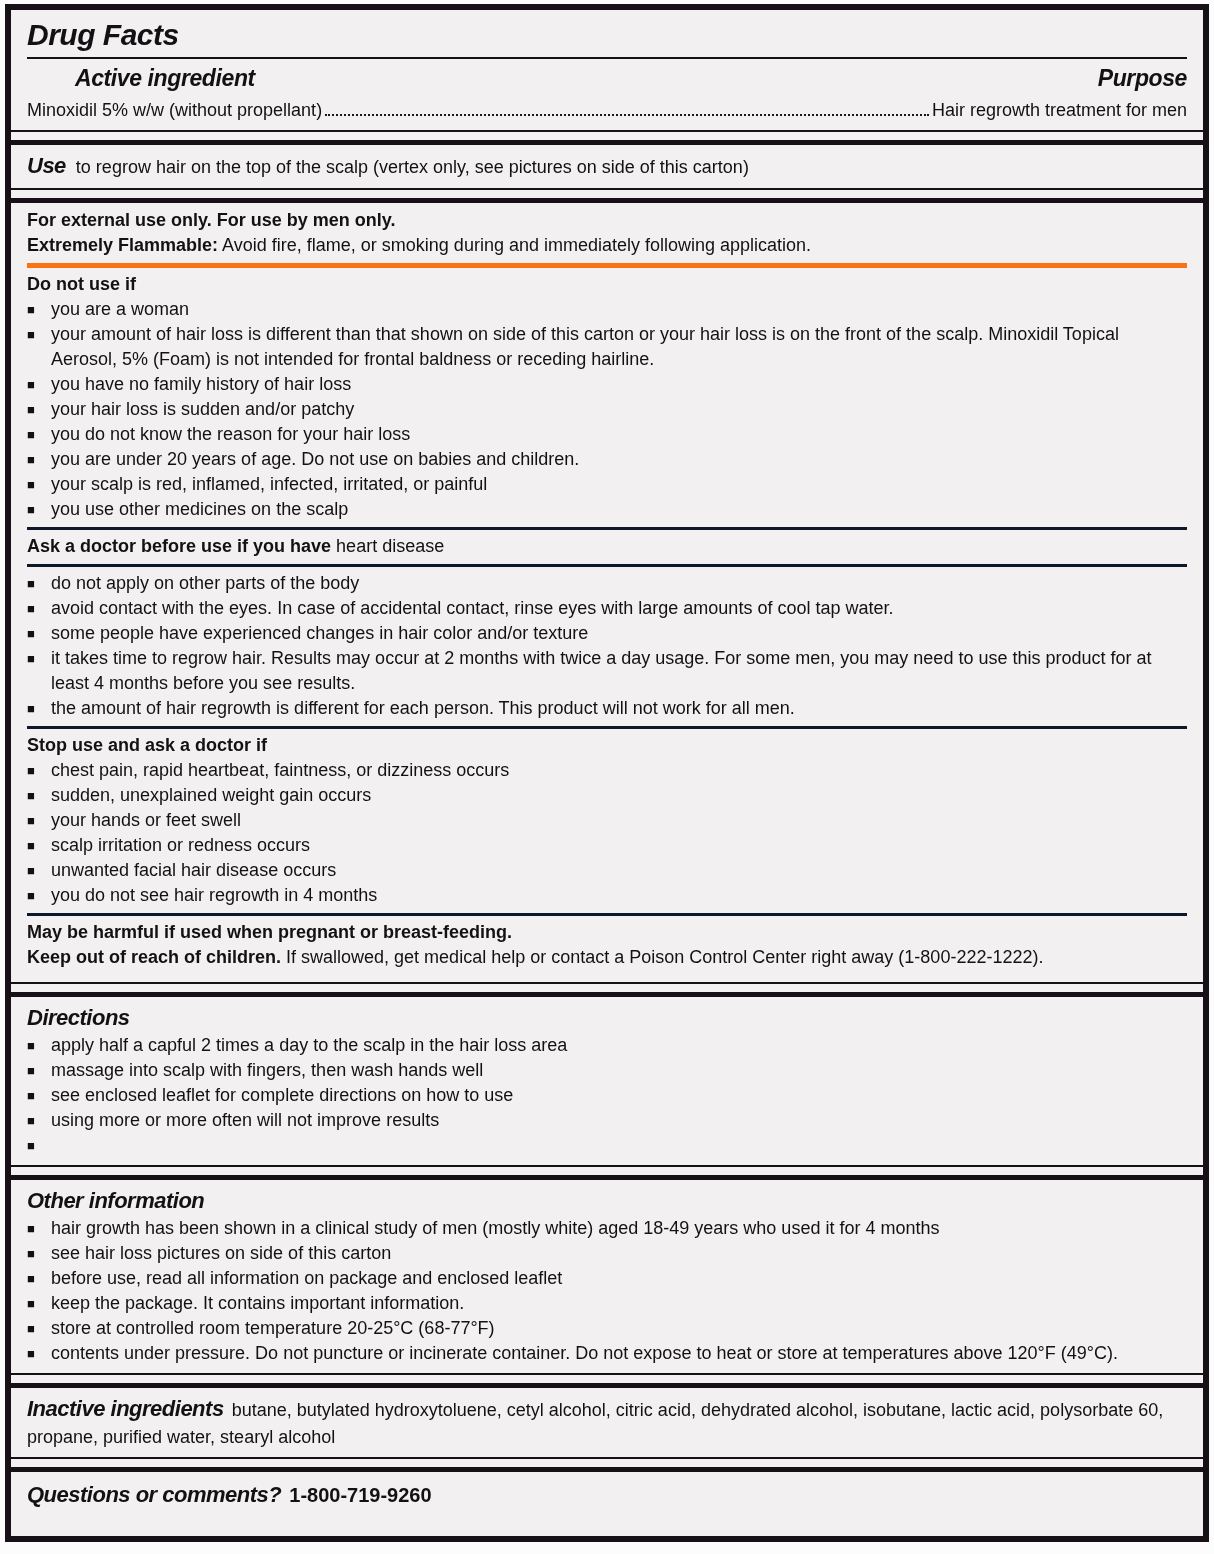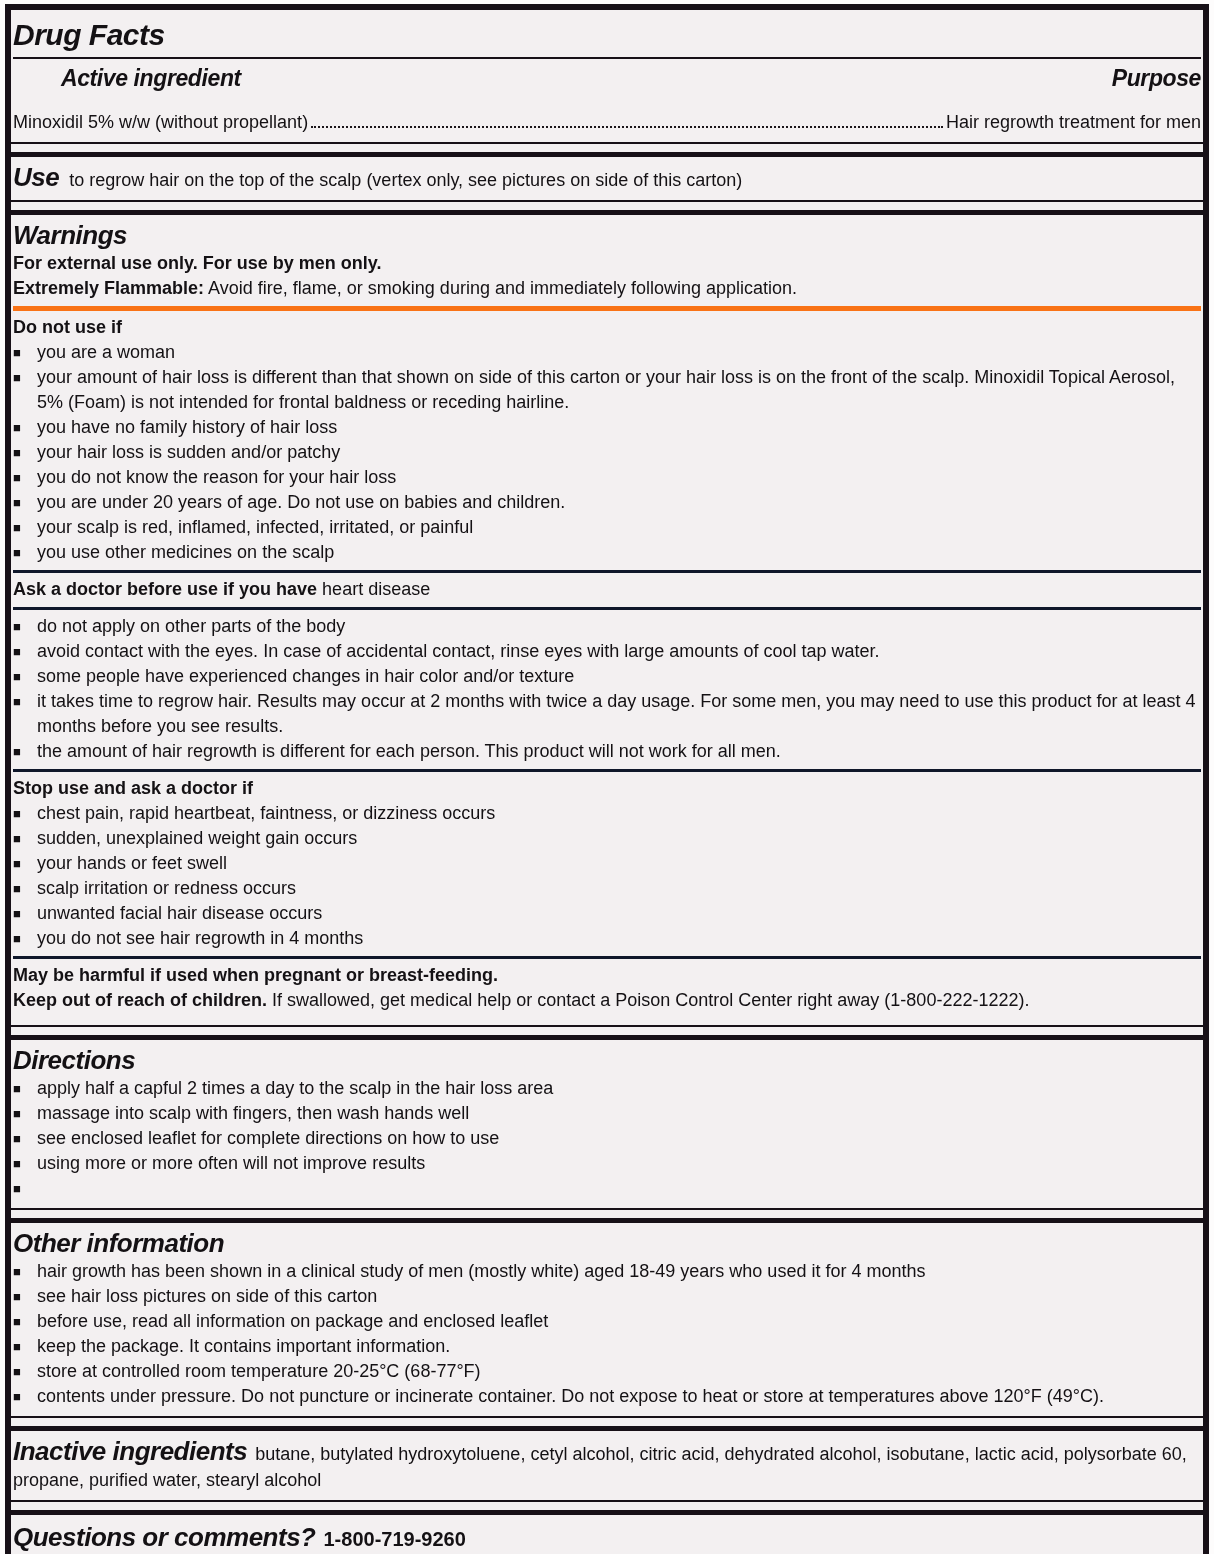--- a/index.html
+++ b/index.html
@@ -1,27 +1,27 @@
 <!DOCTYPE html>
 <html><head>
 <meta charset="utf-8">
 <style>
   html,body{margin:0;padding:0;background:#fdfcfc;}
   body{width:1214px;font-family:"Liberation Sans",sans-serif;color:#141114;
        -webkit-font-smoothing:antialiased;}
   .label{margin:4px 5px;border:6px solid #171017;background:#f3f0f1;
          box-sizing:border-box;min-height:1538px;display:flex;flex-direction:column;}
-  .sect{padding:5px 2px 7px;}
+  .sect{padding:5px 16px 7px;}
   .divider{border-top:2px solid #171017;border-bottom:5px solid #171017;height:8px;}
   .h-title{font-size:30px;font-weight:bold;font-style:italic;line-height:36px;margin:2px 0 4px;letter-spacing:-.5px;}
   .thin-rule{border-top:2px solid #171017;margin:2px 0 6px;}
-  .h-big{font-size:26px;font-weight:bold;font-style:italic;line-height:31px;letter-spacing:-.5px;}
+  .h-big{font-size:22px;font-weight:bold;font-style:italic;line-height:31px;letter-spacing:-.5px;}
   .h-mid{font-size:23px;font-weight:bold;font-style:italic;letter-spacing:-.4px;}
   .ai-head{display:flex;justify-content:space-between;align-items:baseline;margin-top:2px;margin-left:48px;}
-  .leader-row{display:flex;align-items:baseline;font-size:18px;line-height:25px;margin-top:18px;}
+  .leader-row{display:flex;align-items:baseline;font-size:18px;line-height:25px;margin-top:6px;}
   .leader-row .dots{flex:1;border-bottom:2px dotted #1a151a;margin:0 3px 4px;min-width:30px;}
   p{margin:0;font-size:18px;line-height:25px;}
   .b{font-weight:bold;}
   .inline-head{display:flex;align-items:baseline;gap:10px;}
   .sub{padding:4px 0 5px;}
   .sub + .sub{border-top:3px solid #0f172a;}
   .sub-head{font-size:18px;font-weight:bold;line-height:25px;}
   ul{list-style:none;margin:0;padding:0;}
   li{display:flex;font-size:18px;line-height:25px;}
   li .bullet{flex:none;width:24px;font-size:13px;line-height:25px;}
@@ -56,21 +56,20 @@
     <div class="inline-head">
       <span class="h-big">Use</span>
       <span style="font-size:18px;">to regrow hair on the top of the scalp (vertex only, see pictures on side of this carton)</span>
     </div>
   </div>
 
   <div class="divider"></div>
 
   <div class="sect">
     <div class="warn-top">
-      <div class="h-big">Warnings</div>
       <p class="b">For external use only. For use by men only.</p>
       <p><span class="b">Extremely Flammable:</span> <span>Avoid fire, flame, or smoking during and immediately following application.</span></p>
     </div>
 
     <div class="sub" style="border-top:5px solid #f97316;">
       <div class="sub-head">Do not use if</div>
       <ul>
         <li>
             <span class="bullet">■</span>
             <span>you are a woman</span>

